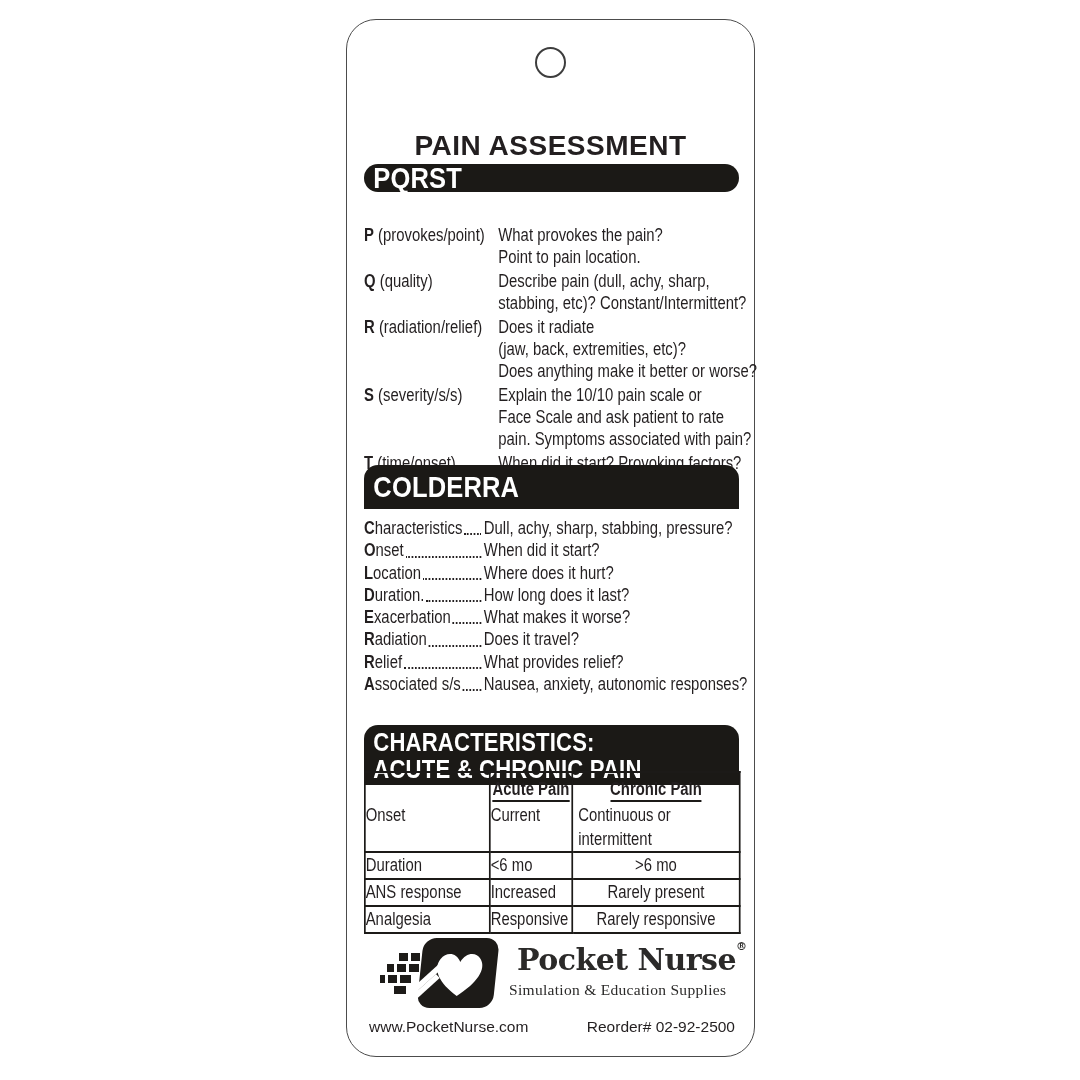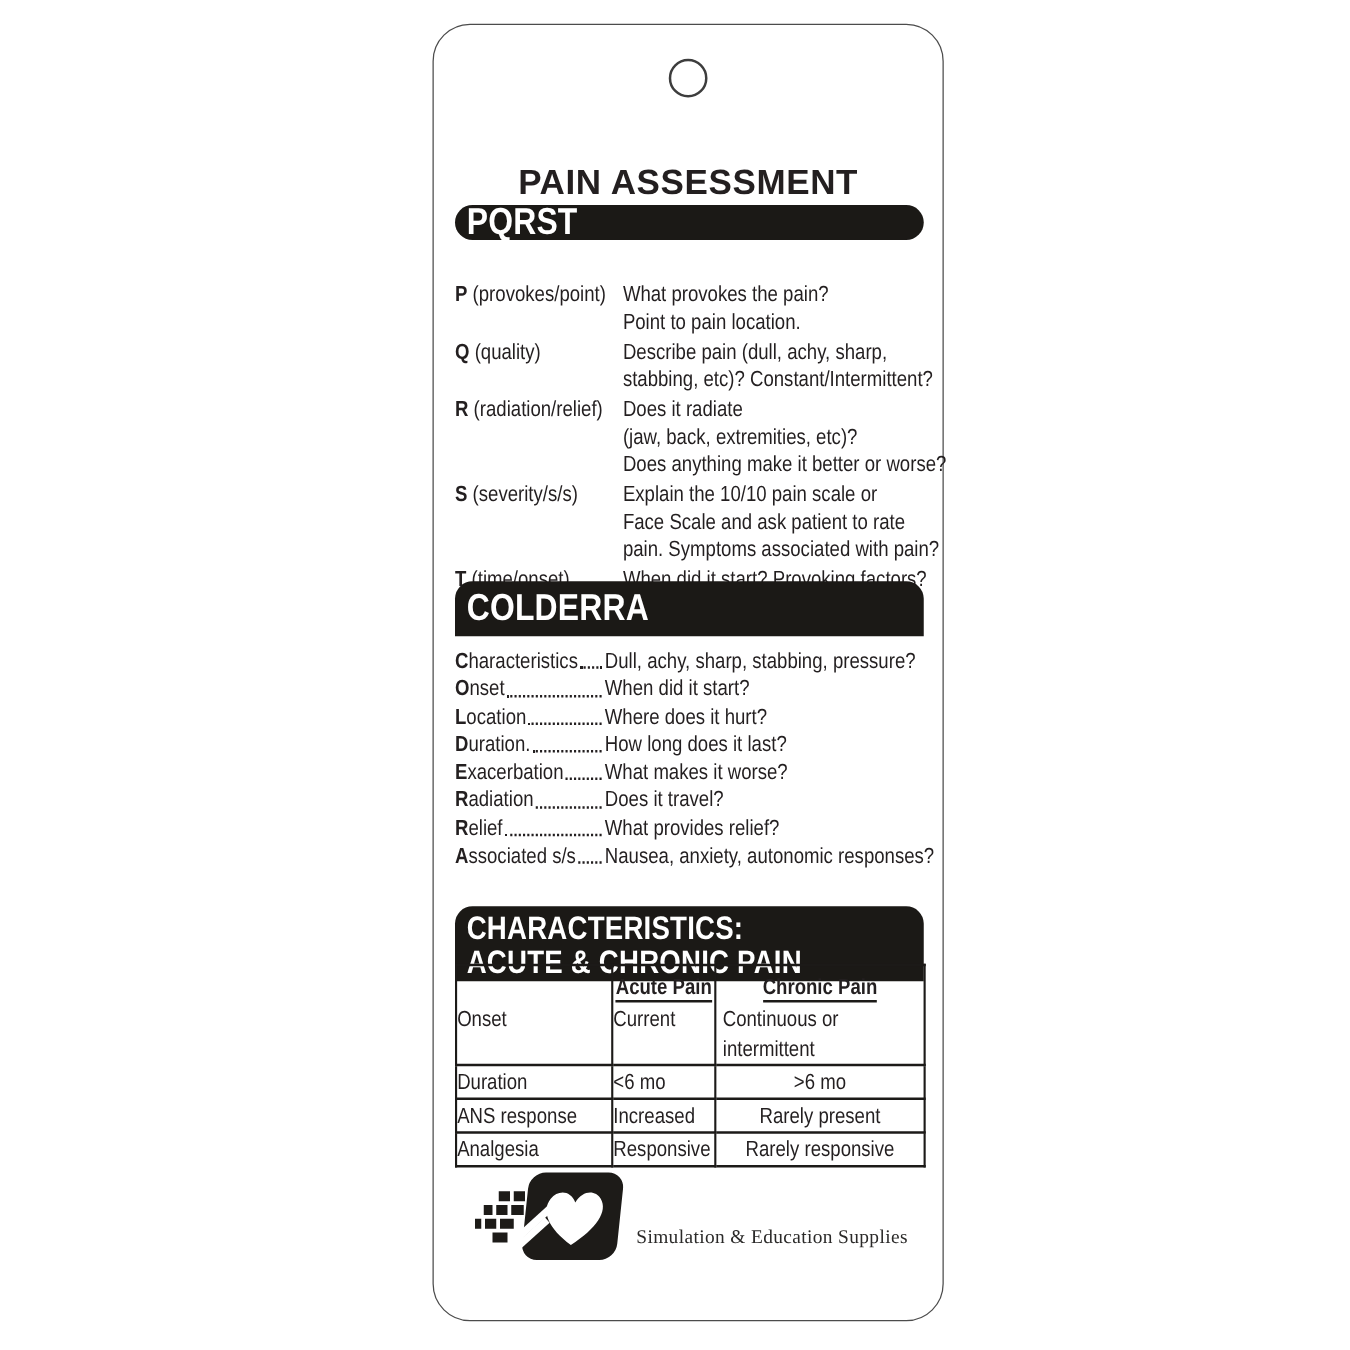--- a/index.html
+++ b/index.html
@@ -258,17 +258,22 @@
         <rect x="34" y="17" width="9" height="8"></rect>
         <rect x="10" y="28" width="7" height="8"></rect>
         <rect x="20" y="28" width="9" height="8"></rect>
         <rect x="32" y="28" width="10" height="8"></rect>
         <rect x="3" y="39" width="5" height="8"></rect>
         <rect x="11" y="39" width="9" height="8"></rect>
         <rect x="23" y="39" width="11" height="8"></rect>
         <rect x="17" y="50" width="12" height="8"></rect>
       </g>
     </svg>
+    <div class="wordmark"><span>Pocket Nurse</span><span class="regmark">®</span></div>
     <div class="tagline">Simulation &amp; Education Supplies</div>
   </div>
 
+  <div class="footer">
+    <span>www.PocketNurse.com</span>
+    <span>Reorder# 02-92-2500</span>
+  </div>
 
 </div>
 
 </body></html>

